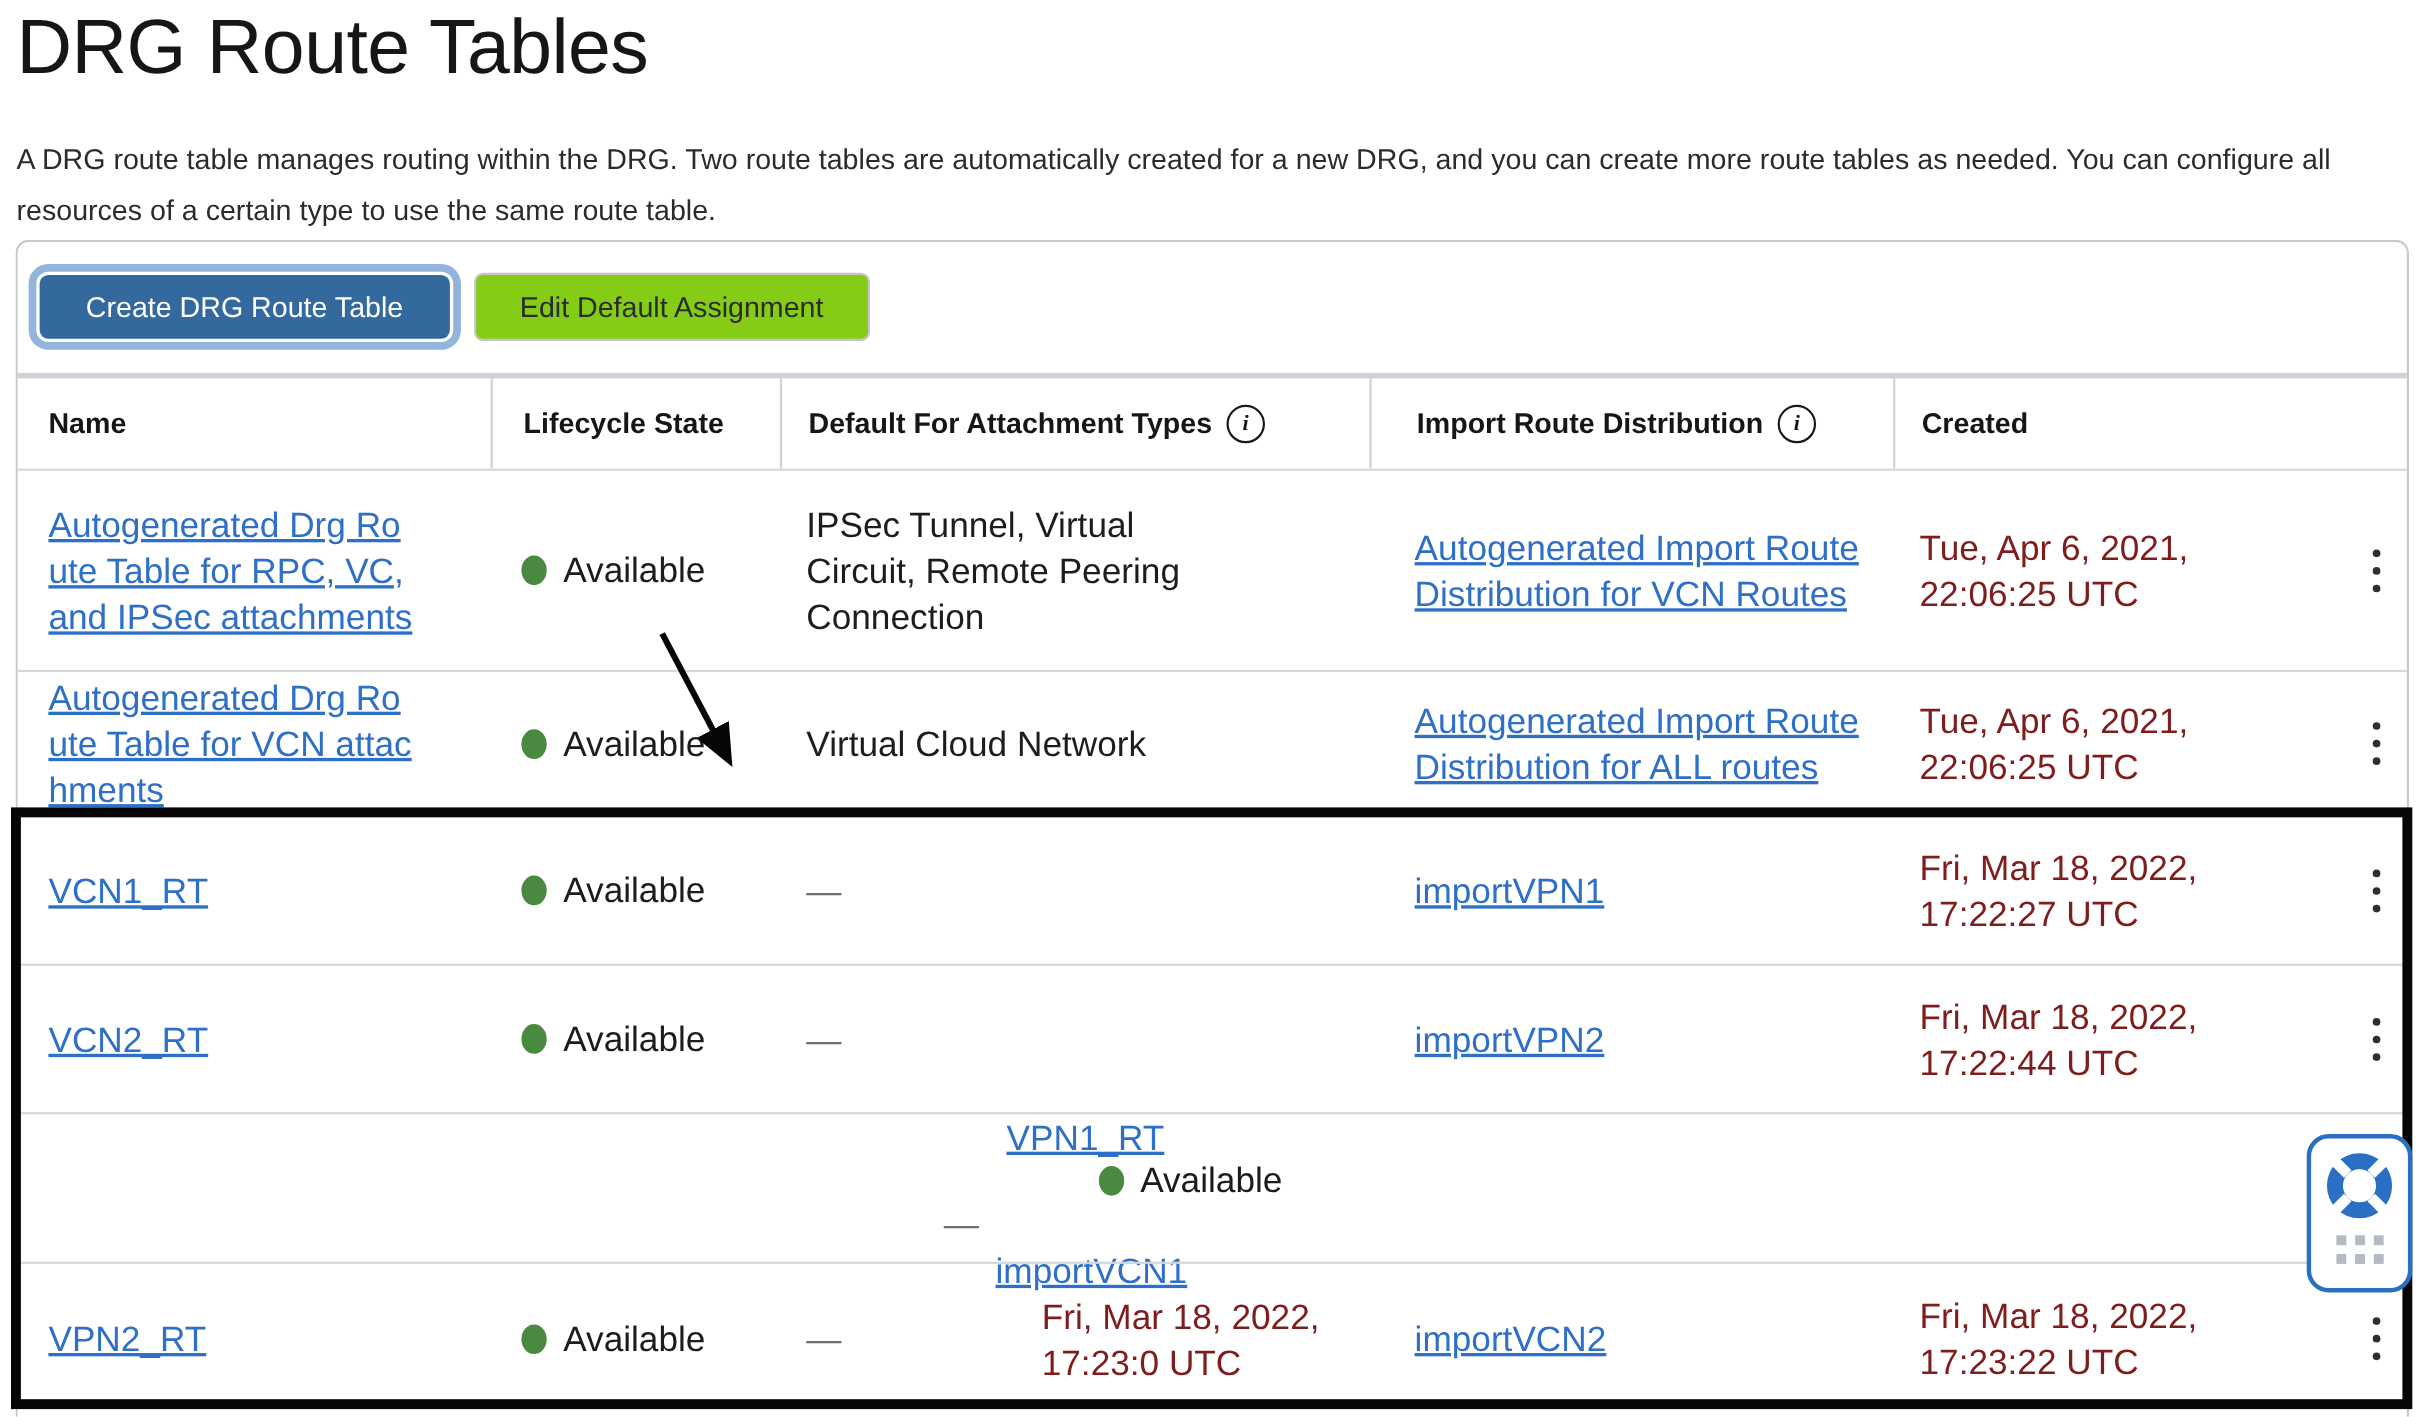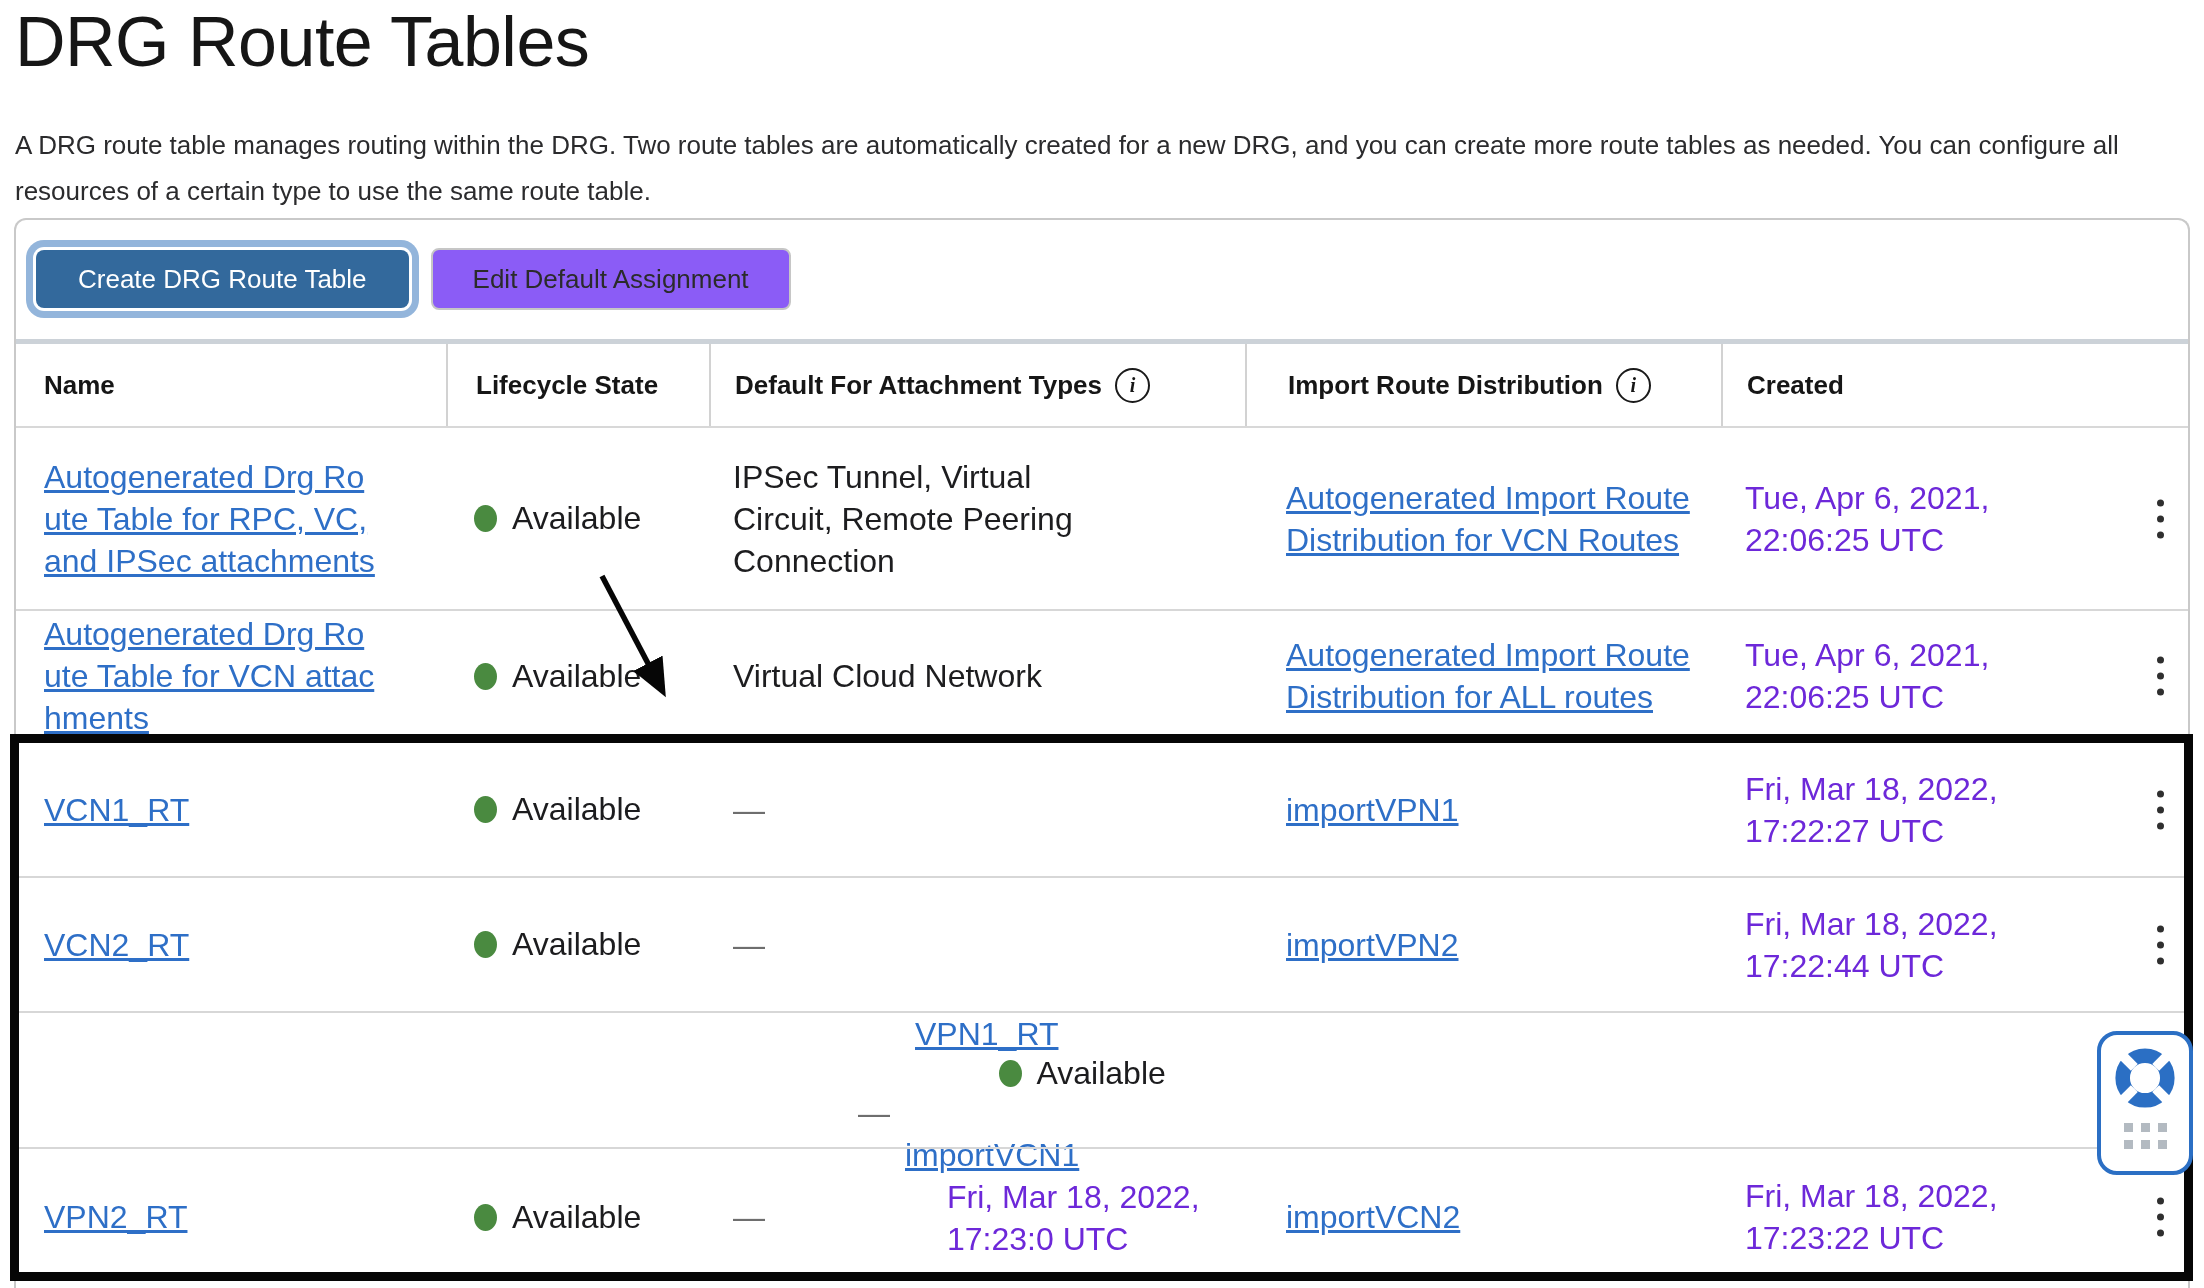--- a/index.html
+++ b/index.html
@@ -23,21 +23,21 @@
     border-radius:12px 12px 0 0;box-sizing:border-box;
   }
   .toolbar{display:flex;align-items:center;padding:28px 0 29px 20px;}
   .btn{font-family:inherit;font-size:26px;cursor:pointer;white-space:nowrap;}
   .btn-primary{
     margin-right:22px;height:58px;padding:0 42px;
     background:#33699C;color:#ffffff;border:none;border-radius:8px;
     box-shadow:0 0 0 3px #ffffff,0 0 0 10px #93B5DB;
   }
   .btn-secondary{
-    height:62px;padding:0 40px;background:#8b5cf6;color:#2b2b2b;
+    height:62px;padding:0 40px;background:#84cc16;color:#2b2b2b;
     border:2px solid #c6c6c6;border-radius:8px;
   }
   
   .thead{
     display:flex;align-items:stretch;height:89px;box-sizing:border-box;
     border-top:5px solid #ccd2d8;border-bottom:2px solid #d8d8d8;
     font-weight:bold;font-size:26px;color:#161616;
   }
   .th{display:flex;align-items:center;box-sizing:border-box;}
   .th + .th{border-left:2px solid #d2d2d2;}
@@ -64,21 +64,21 @@
   .td{display:flex;align-items:center;}
   a.cell-link{color:#2E6FC7;text-decoration:underline;line-height:42px;cursor:pointer;}
   .name-link{display:inline-block;max-width:332px;word-break:break-all;}
   .ird-link{display:inline-block;max-width:420px;}
   .attach-text{display:inline-block;max-width:404px;line-height:42px;color:#1d1d1f;}
   .dash{color:#6e6e6e;}
   .status-dot{
     display:inline-block;width:23px;height:27px;border-radius:50%;
     background:#4A8A40;margin-right:15px;flex:0 0 auto;
   }
-  .created-text{display:inline-block;max-width:334px;line-height:42px;color:#6d28d9;}
+  .created-text{display:inline-block;max-width:334px;line-height:42px;color:#7f1d1d;}
   .kebab{
     position:absolute;right:18px;top:50%;transform:translateY(-50%);
     display:flex;flex-direction:column;gap:9px;padding:6px;cursor:pointer;
   }
   .kebab i{display:block;width:7px;height:7px;border-radius:50%;background:#2f2f2f;}
   
   .highlight-box{
     position:absolute;left:10px;top:734px;width:2183px;height:547px;
     border:9px solid #060606;box-sizing:border-box;z-index:10;pointer-events:none;
   }

